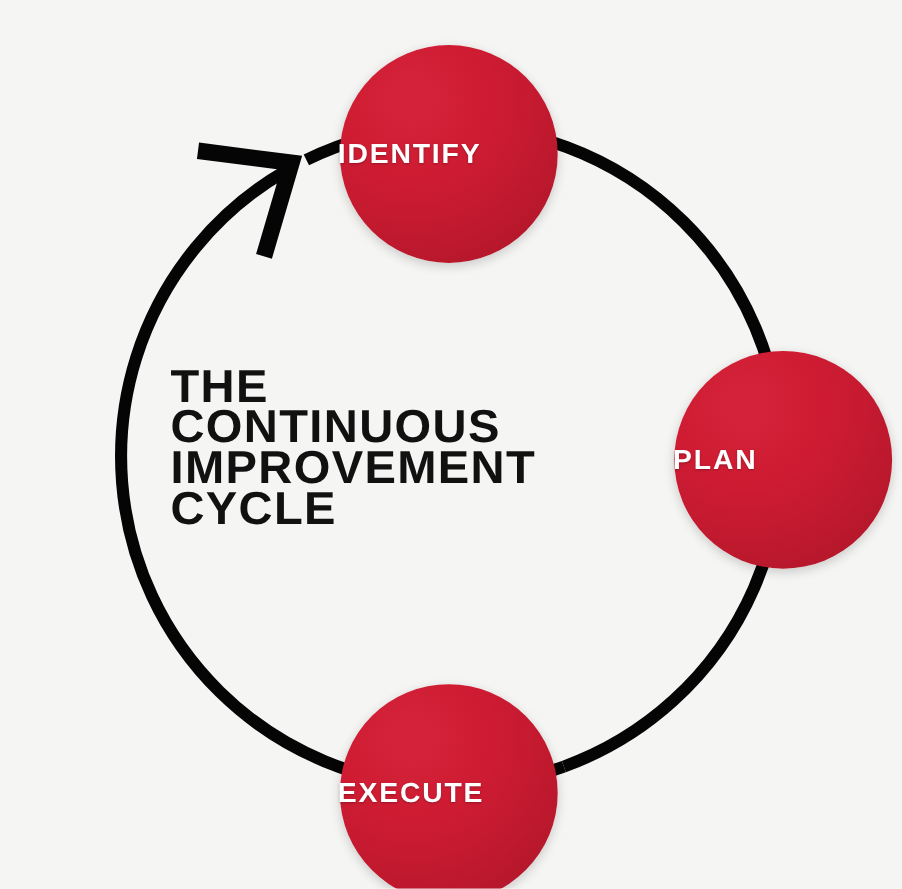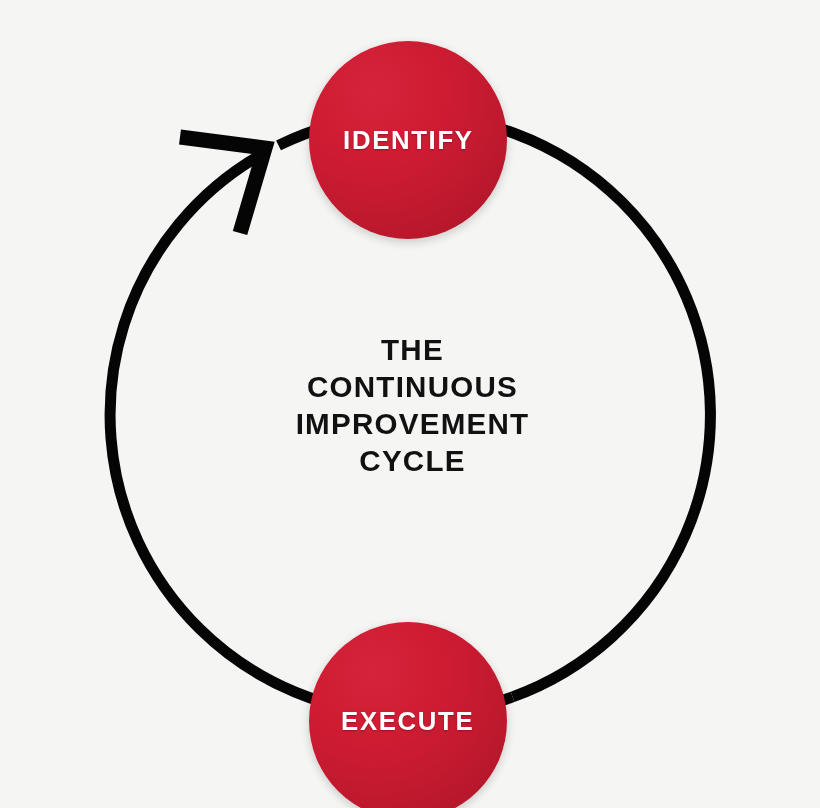--- a/index.html
+++ b/index.html
@@ -24,25 +24,24 @@
     height: 808px;
     display: block;
   }
 
   
   .center-title {
     position: absolute;
     left: 160px;
     top: 332px;
     width: 505px;
-    text-align: center;
     color: #111111;
     font-family: "Liberation Sans", "DejaVu Sans", sans-serif;
     font-weight: 700;
-    font-size: 29px;
+    font-size: 42px;
     line-height: 37px;
     letter-spacing: 1.2px;
     -webkit-font-smoothing: antialiased;
     pointer-events: none;
   }
   .center-title .tl {
     display: block;
     white-space: nowrap;
     transform: scaleX(1.02);
   }
@@ -55,21 +54,21 @@
     border-radius: 50%;
     background: radial-gradient(circle at 33% 25%,
                   #d4243b 0%,
                   #cf1c33 32%,
                   #c51a30 55%,
                   #b3172a 85%,
                   #a91528 100%);
     box-shadow: 0 3px 10px rgba(0,0,0,0.18);
     display: flex;
     align-items: center;
-    justify-content: center;
+    justify-content: flex-start;
   }
   .node-label {
     color: #ffffff;
     font-family: "Liberation Sans", "DejaVu Sans", sans-serif;
     font-weight: 700;
     font-size: 25px;
     letter-spacing: 1.6px;
     white-space: nowrap;
     text-shadow: 0 1px 2px rgba(0,0,0,0.28);
     transform: scaleX(1.03);
@@ -98,19 +97,22 @@
     <span class="tl">THE</span>
     <span class="tl">CONTINUOUS</span>
     <span class="tl">IMPROVEMENT</span>
     <span class="tl">CYCLE</span>
   </div>
 
   <div class="node" id="node-identify" style="left: 309px; top: 41px; width: 198px; height: 198px;">
     <span class="node-label" style="color: rgb(255, 255, 255);">IDENTIFY</span>
   </div>
 
+  <div class="node" id="node-plan" style="left: 613px; top: 319px; width: 198px; height: 198px;">
+    <span class="node-label" style="color: rgb(255, 255, 255);">PLAN</span>
+  </div>
 
   <div class="node" id="node-execute" style="left: 309px; top: 622px; width: 198px; height: 198px;">
     <span class="node-label" style="color: rgb(255, 255, 255);">EXECUTE</span>
   </div>
 
 
 </div>
 
 </body></html>

